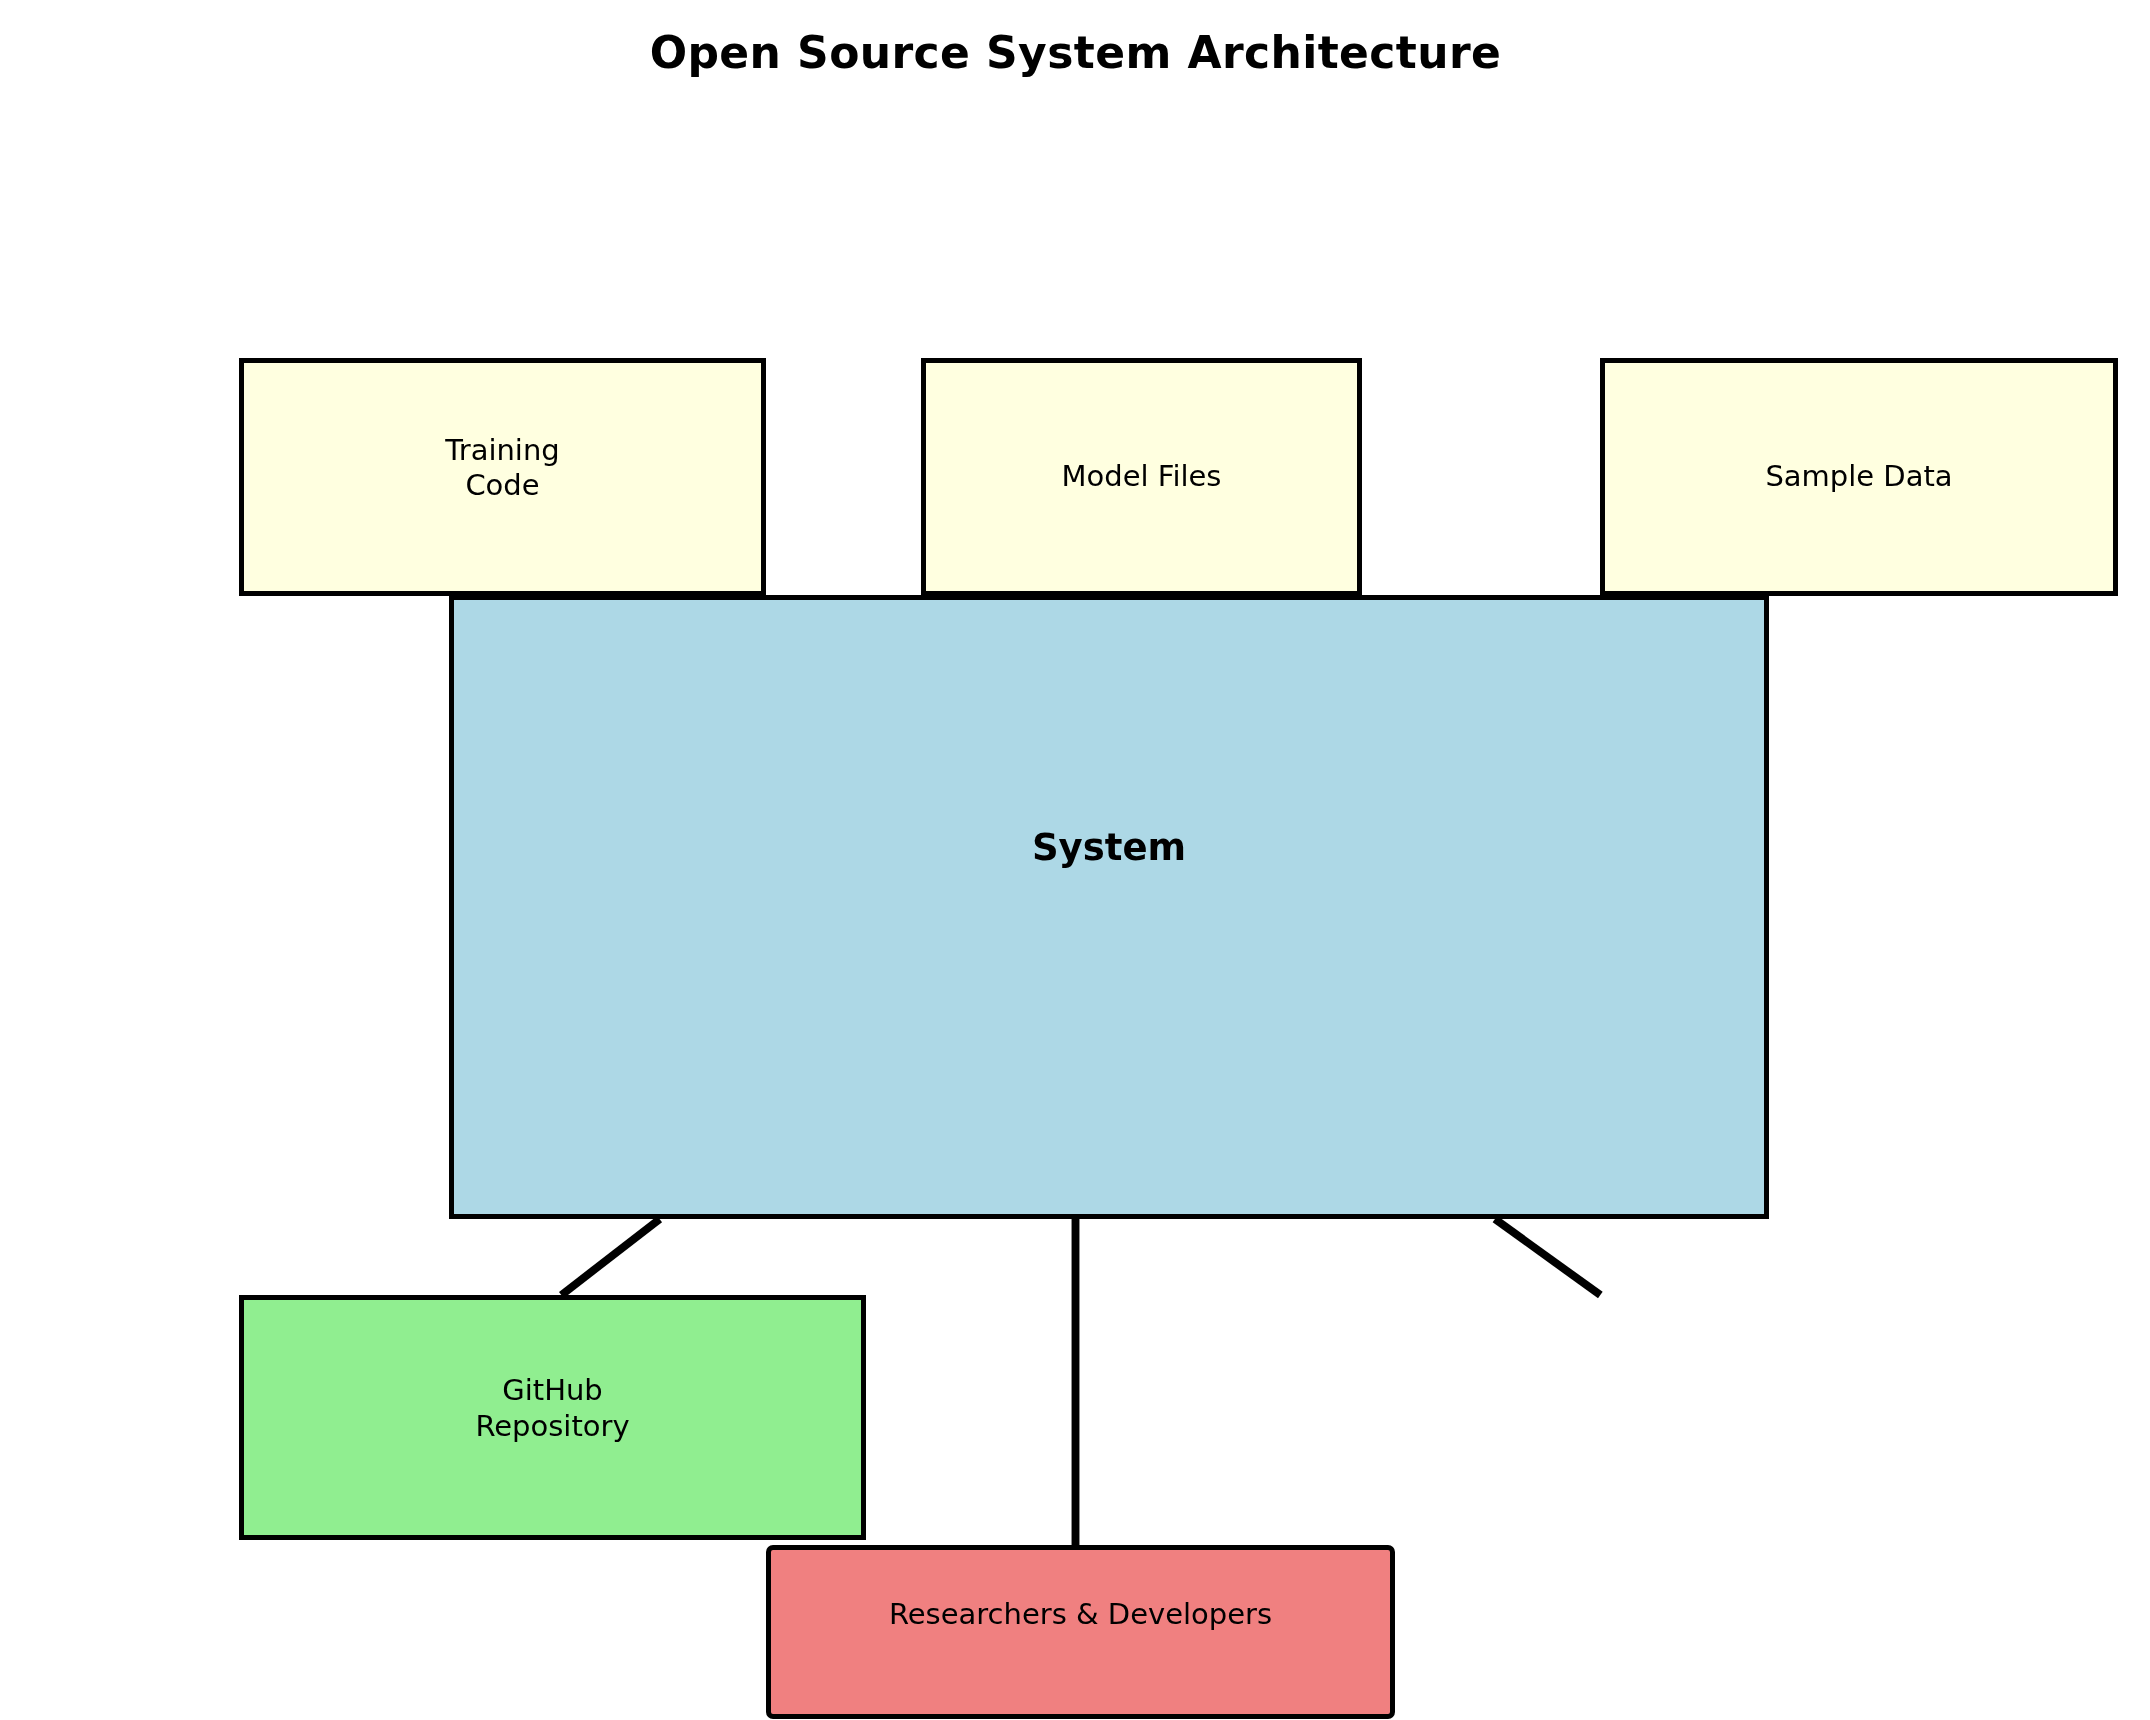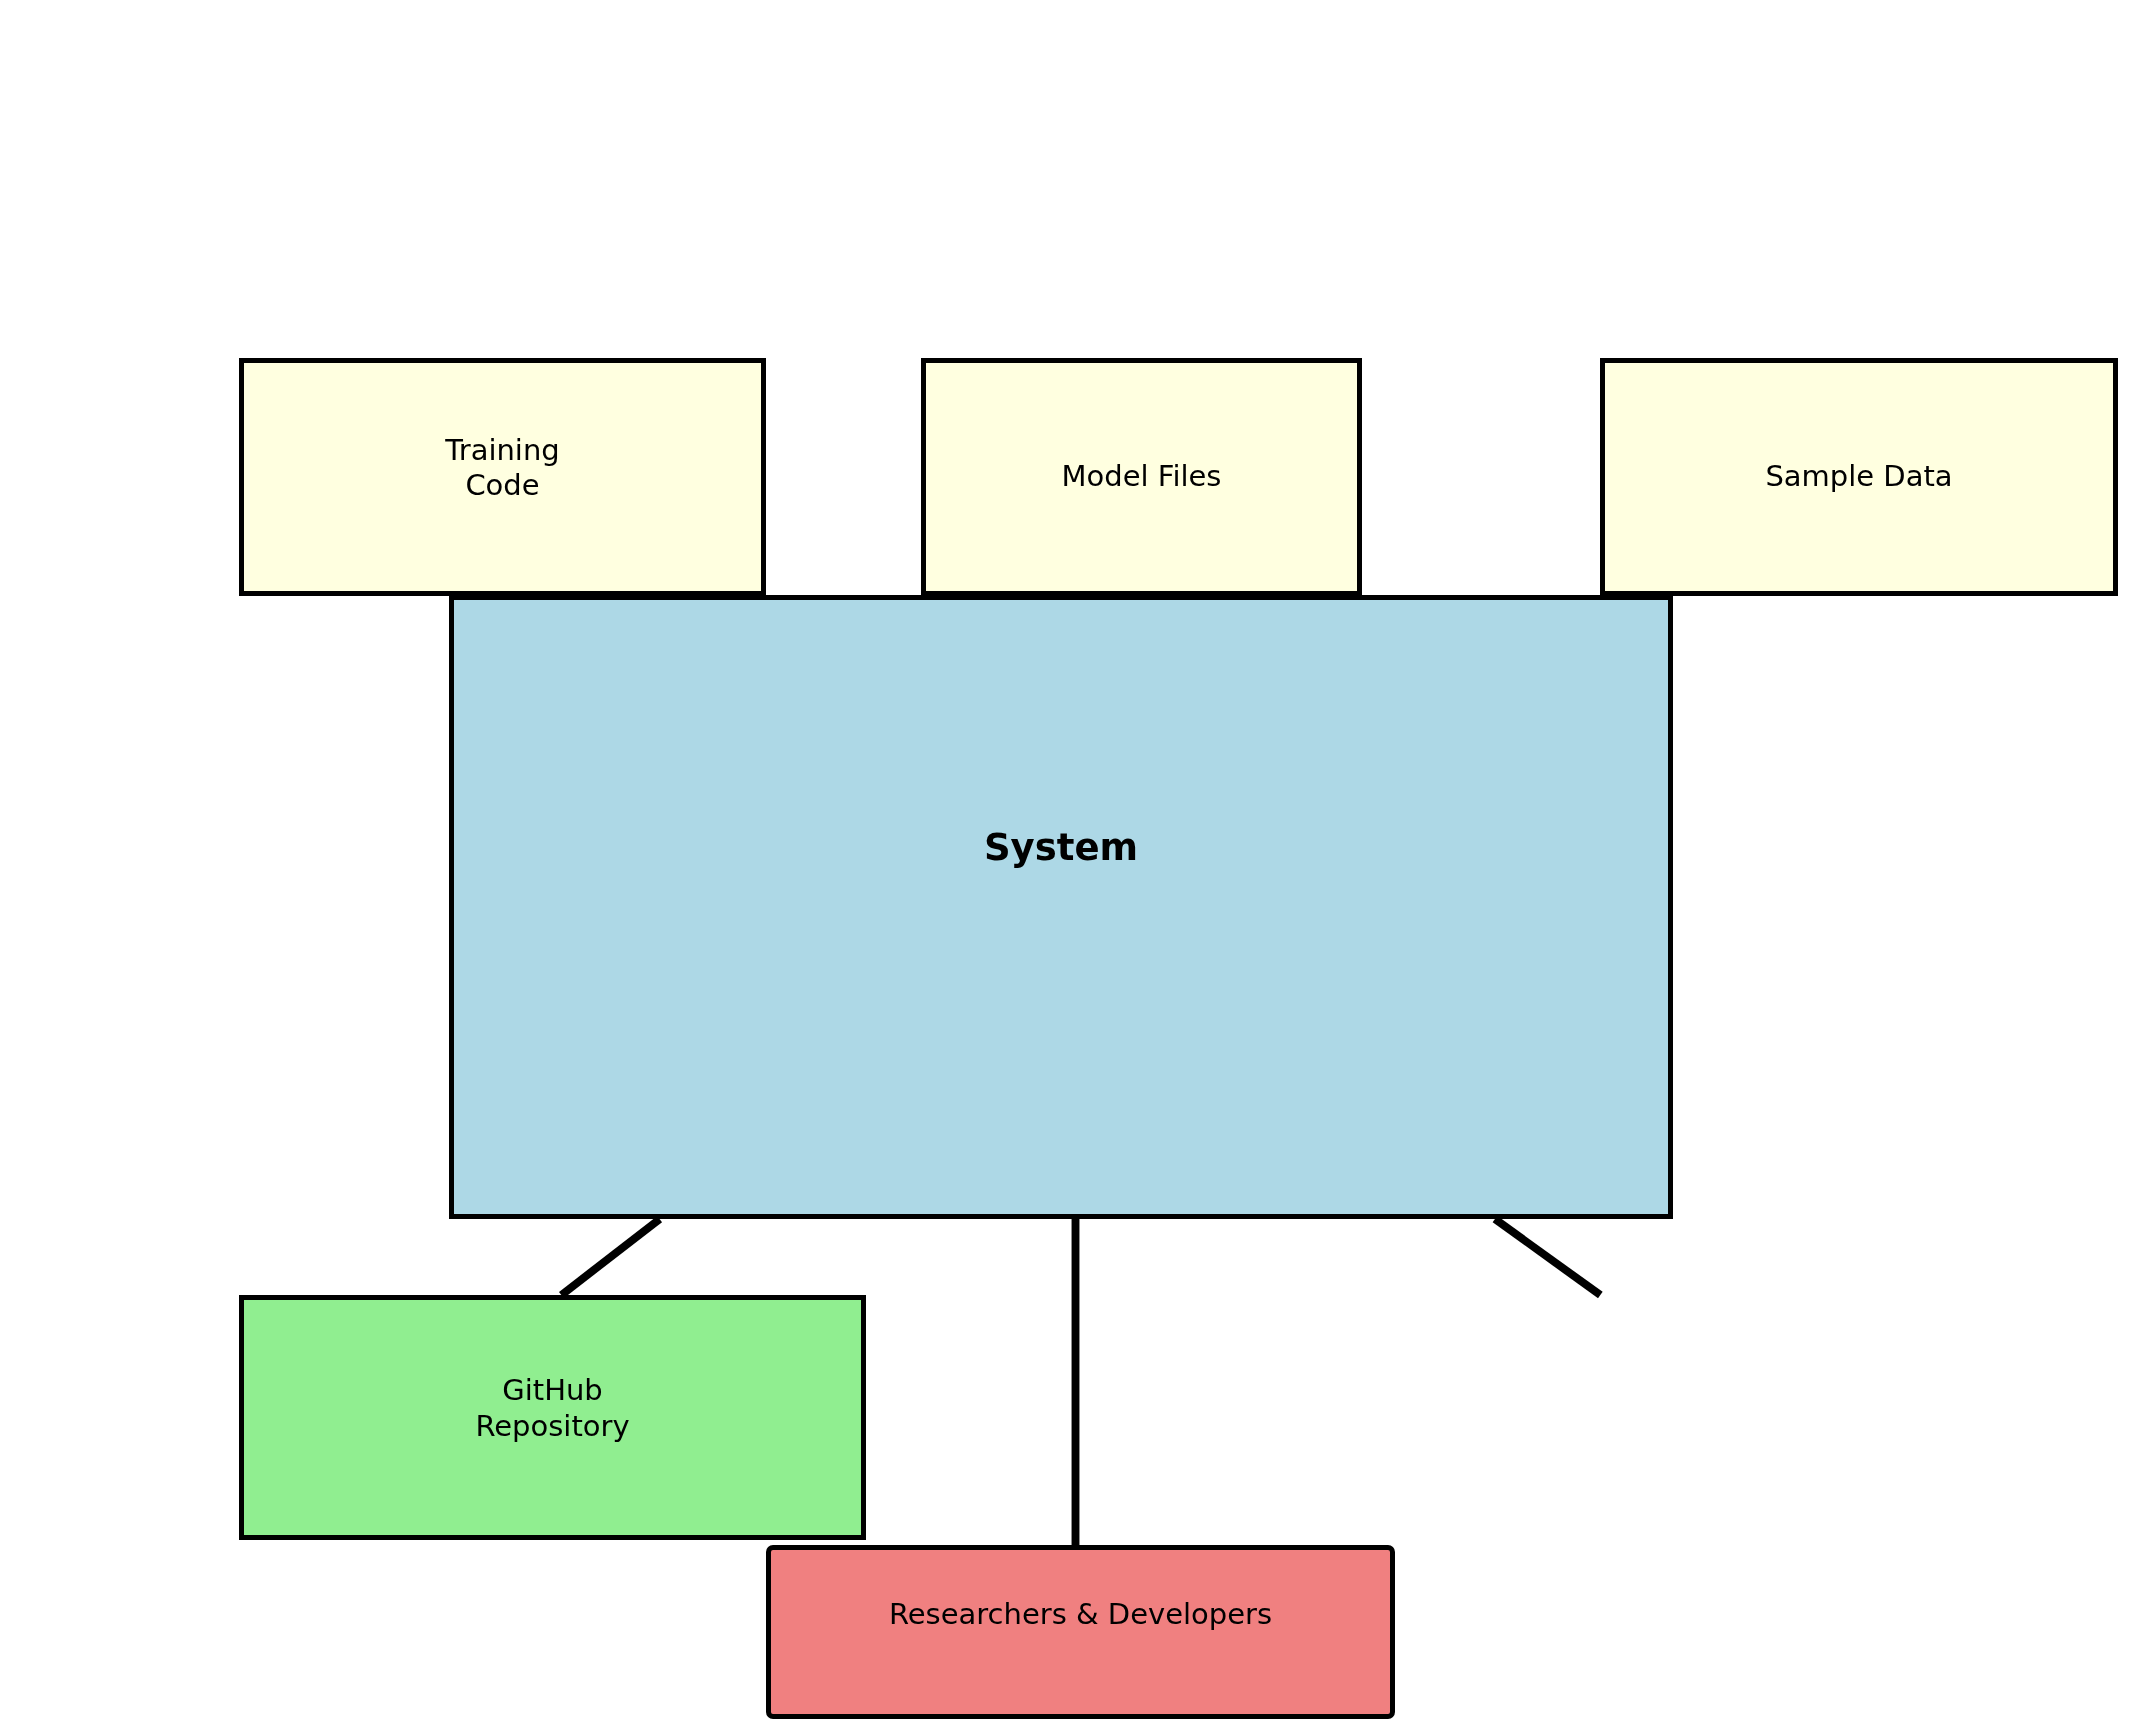--- a/index.html
+++ b/index.html
@@ -43,21 +43,21 @@
   .node-green  { background: #90EE90; }
   .node-red    { background: #F08080; }
 
   .lbl { font-size: 29px; font-weight: normal; }
   .lbl-bold { font-size: 37px; font-weight: bold; }
 
   
   #node-training-code { left: 239px;  top: 358px;  width: 527px;  height: 238px; }
   #node-model-files   { left: 921px; top: 358px;  width: 441px;  height: 238px; }
   #node-sample-data   { left: 1600px; top: 358px;  width: 518px;  height: 238px; }
-  #node-system        { left: 449px;  top: 595px;  width: 1224px; height: 624px; }
+  #node-system        { left: 449px;  top: 595px;  width: 1320px; height: 624px; }
   #node-github-repo   { left: 239px;  top: 1295px; width: 627px;  height: 245px; }
   #node-documentation { left: 1287px; top: 1295px; width: 624px;  height: 245px; }
   #node-researchers   { left: 766px; top: 1545px; width: 629px;  height: 174px; border-radius: 7px; }
 
   
   #node-training-code .lbl { transform: translateY(-8.6px); }
   #node-github-repo  .lbl  { transform: translateY(-8.6px); }
   #node-system .lbl-bold   { transform: translateY(-59px); }
   #node-researchers .lbl   { transform: translateY(-17px); }
 
@@ -66,20 +66,21 @@
     left: 0; top: 0;
     width: 2151px; height: 1721px;
     pointer-events: none;
   }
 </style>
 </head>
 <body>
 
 <div id="canvas">
 
+  <div id="title">Open Source System Architecture</div>
 
   <svg id="connectors" viewBox="0 0 3000 2400" preserveAspectRatio="none">
 
     <line x1="920" y1="1700" x2="783" y2="1806" stroke="#000000" stroke-width="11"></line>
 
     <line x1="1500" y1="1700" x2="1500" y2="2158" stroke="#000000" stroke-width="11"></line>
 
     <line x1="2085" y1="1700" x2="2232" y2="1806" stroke="#000000" stroke-width="11"></line>
   </svg>
 

